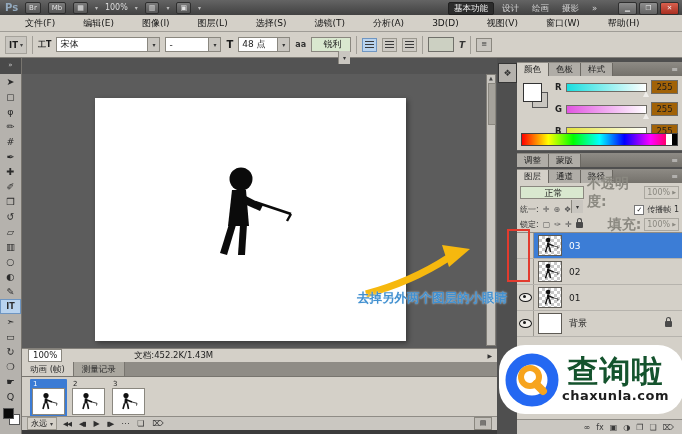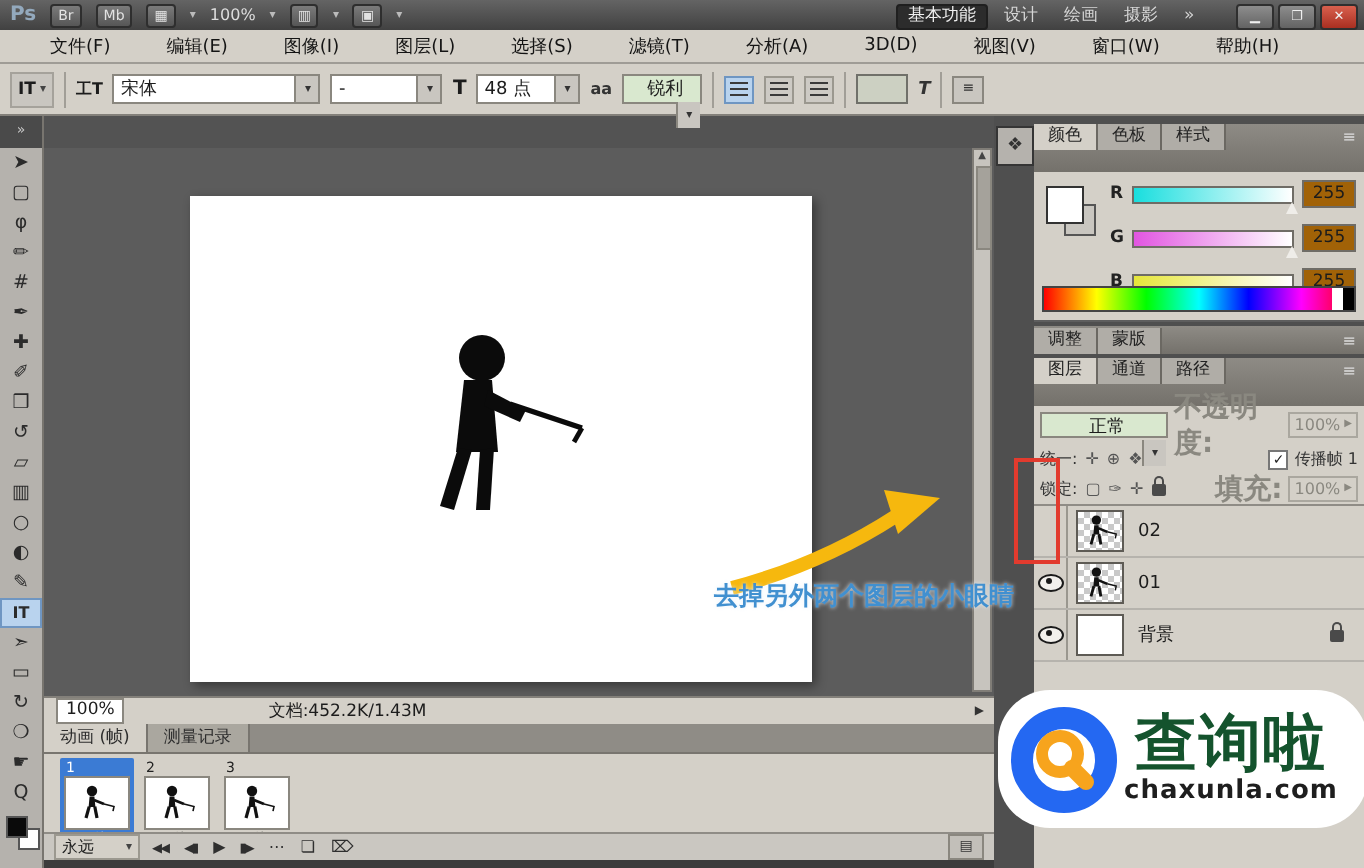--- a/index.html
+++ b/index.html
@@ -91,31 +91,31 @@
   .fnum{font-size:7px;padding-left:2px;color:#222;}
   .frame.selected .fnum{color:#fff;}
   .fthumb{width:31px;height:25px;background:#fff;border:1px solid #8a877f;margin:0 auto;position:relative;}
   .minifig{position:absolute;left:2px;top:2px;width:26px;height:20px;}
   .fdelay{font-size:7.5px;text-align:center;color:#222;}
   .frame.selected .fdelay{color:#fff;}
   .fdelay .tiny{font-size:5px;}
   .animctl{position:absolute;left:0;bottom:4px;width:475px;height:14px;background:#cac7c1;
            border-top:1px solid #8f8c86;display:flex;align-items:center;gap:4px;padding:0 5px;box-sizing:border-box;}
   .loopsel{border:1px solid #9b988f;background:#d4d0c8;height:11px;line-height:11px;padding:0 3px;
-           font-size:8px;display:flex;gap:16px;align-items:center;}
+           font-size:8px;display:flex;gap:3px;align-items:center;}
   .actl{font-size:6.5px;color:#2f2f2f;padding:0 2px;letter-spacing:-1px;}
   .animedge{position:absolute;left:0;bottom:0;width:475px;height:4px;background:#3c3c3c;}
   .tlbtn{margin-left:auto;width:16px;height:11px;border:1px solid #8a877f;background:#c2bfb9;
          font-size:7px;line-height:10px;text-align:center;color:#333;}
   
   .dock{position:absolute;left:497px;top:58px;width:185px;height:376px;background:#4f4f4f;}
   .stripicon{position:absolute;left:1px;top:5px;width:17px;height:18px;background:#b5b2ad;
              border:1px solid #353535;text-align:center;line-height:18px;font-size:9px;color:#333;}
   .panels{position:absolute;left:20px;top:4px;width:165px;}
-  .ptabs{height:24px;background:linear-gradient(#8e8b85,#74716b);display:flex;}
+  .ptabs{height:14px;background:linear-gradient(#8e8b85,#74716b);display:flex;align-items:flex-end;}
   .ptab{height:13px;line-height:13px;padding:0 7px;font-size:8.5px;background:#b0ada7;color:#222;
         border-right:1px solid #6b6862;}
   .ptab.active{background:#d4d0c8;}
   .pmenu{margin-left:auto;color:#ddd;font-size:8px;padding-right:4px;line-height:13px;}
   .colorbody{position:relative;height:74px;background:#d4d0c8;border-bottom:1px solid #5e5e5e;}
   .fgsw{position:absolute;left:6px;top:7px;width:17px;height:17px;background:#fff;border:1px solid #333;z-index:2;}
   .bgsw{position:absolute;left:15px;top:16px;width:14px;height:14px;background:#c9c6c0;border:1px solid #555;}
   .chrow{position:absolute;left:38px;right:4px;height:16px;display:flex;align-items:center;}
   .chlabel{width:11px;font-size:8.5px;font-weight:bold;color:#222;}
   .chslider{flex:1;height:7px;border:1px solid #6f6c66;position:relative;}
@@ -469,20 +469,31 @@
             <span class="lockicon"></span>
             <div class="pushright">
               <span class="dimlabel">填充:</span>
               <div class="dimval">
                 <span>100%</span>
                 <span class="tiny">▶</span>
               </div>
             </div>
           </div>
           <div class="layerlist">
+            <div class="layerrow selected">
+              <div class="eyecell"></div>
+              <div class="thumbcell">
+                  <div class="lthumb checker">
+                <svg class="minifig" style="left:0;top:0;width:22px;height:18px" viewBox="0 0 24 20">
+                      <use href="#fig"></use>
+                    </svg>
+              </div>
+                </div>
+              <span class="lname">03</span>
+            </div>
             <div class="layerrow">
               <div class="eyecell"></div>
               <div class="thumbcell">
                   <div class="lthumb checker">
                 <svg class="minifig" style="left:0;top:0;width:22px;height:18px" viewBox="0 0 24 20">
                       <use href="#fig"></use>
                     </svg>
               </div>
                 </div>
               <span class="lname">02</span>

